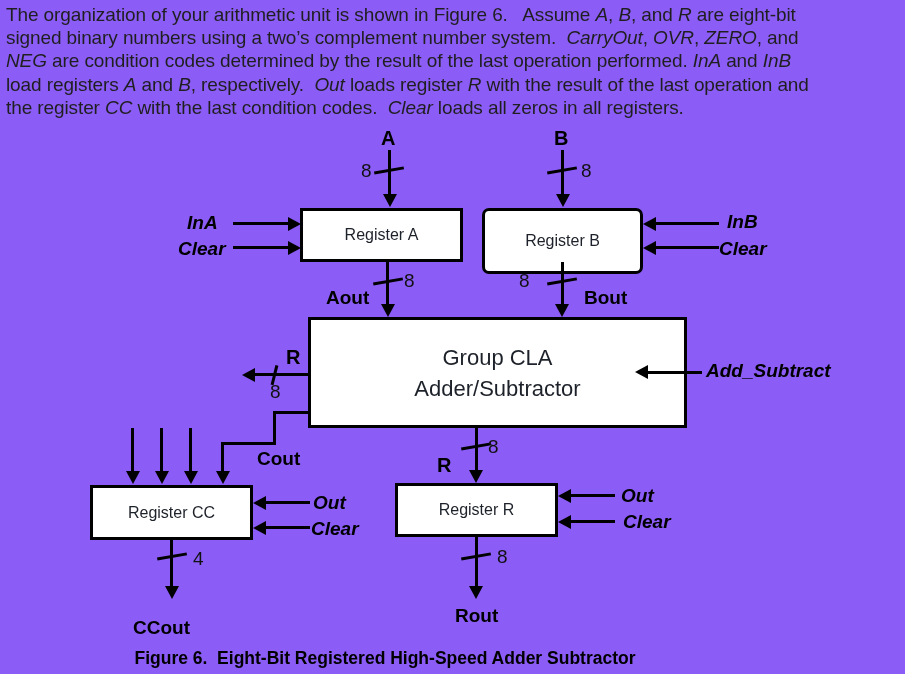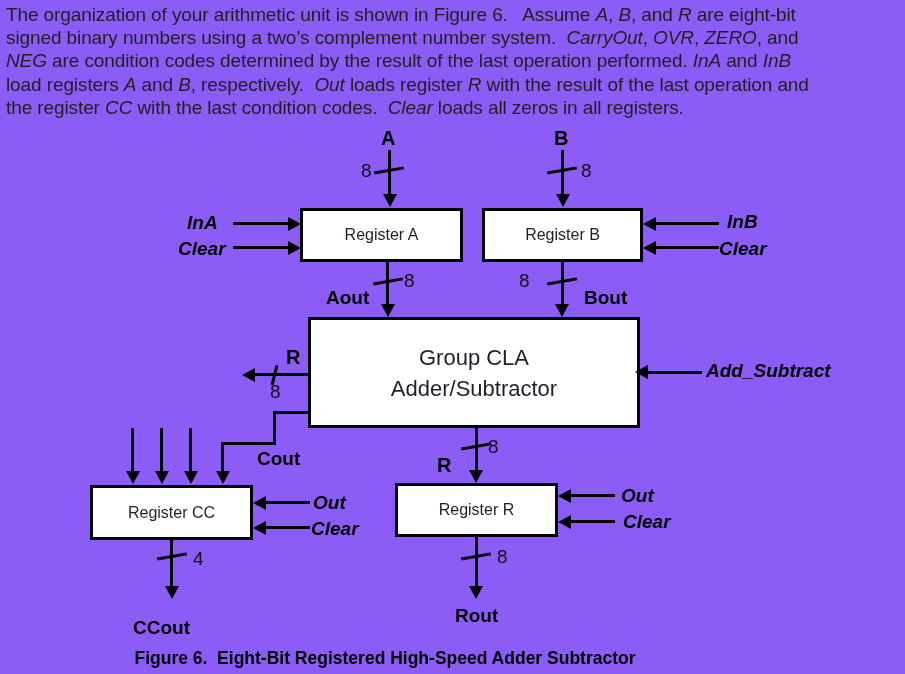--- a/index.html
+++ b/index.html
@@ -49,21 +49,21 @@
   <div class="box" style="left:300px;top:208px;width:163px;height:54px;">
     <span class="bt">Register A</span>
   </div>
   <span class="lbl bi" style="left:187px;top:212px;">InA</span>
   <div class="wire" style="left:233px;top:222px;width:56px;height:3px;"></div>
   <div class="ah ah-r" style="left:288px;top:217px;"></div>
   <span class="lbl bi" style="left:178px;top:238px;">Clear</span>
   <div class="wire" style="left:233px;top:246px;width:56px;height:3px;"></div>
   <div class="ah ah-r" style="left:288px;top:241px;"></div>
 
-  <div class="box" style="left:482px;top:208px;width:161px;height:54px;">
+  <div class="box" style="left:482px;top:208px;width:161px;height:66px;border-radius:7px;">
     <span class="bt">Register B</span>
   </div>
   <span class="lbl bi" style="left:727px;top:211px;">InB</span>
   <div class="wire" style="left:654px;top:222px;width:65px;height:3px;"></div>
   <div class="ah ah-l" style="left:643px;top:217px;"></div>
   <span class="lbl bi" style="left:719px;top:238px;">Clear</span>
   <div class="wire" style="left:654px;top:246px;width:65px;height:3px;"></div>
   <div class="ah ah-l" style="left:643px;top:241px;"></div>
 
   <div class="wire" style="left:386px;top:262px;width:3px;height:44px;"></div>
@@ -72,21 +72,21 @@
   <span class="lbl b" style="left:326px;top:287px;">Aout</span>
   <div class="ah ah-d" style="left:381px;top:304px;"></div>
 
   <div class="wire" style="left:561px;top:262px;width:3px;height:44px;"></div>
   <div class="tick-h" style="left:547px;top:280px;"></div>
   <span class="lbl num" style="left:519px;top:270px;">8</span>
   <span class="lbl b" style="left:584px;top:287px;text-align:right;">Bout</span>
   <div class="ah ah-d" style="left:555px;top:304px;"></div>
 
 
-  <div class="box" style="left:308px;top:317px;width:332px;height:111px;">
+  <div class="box" style="left:308px;top:317px;width:379px;height:111px;">
     <span class="adder-text">Group CLA</span>
     <span class="adder-text">Adder/Subtractor</span>
   </div>
 
   <div class="wire" style="left:646px;top:371px;width:56px;height:3px;"></div>
   <div class="ah ah-l" style="left:635px;top:365px;"></div>
   <span class="lbl bi" style="left:706px;top:360px;">Add_Subtract</span>
 
   <div class="wire" style="left:254px;top:373px;width:54px;height:3px;"></div>
   <div class="ah ah-l" style="left:242px;top:368px;"></div>

